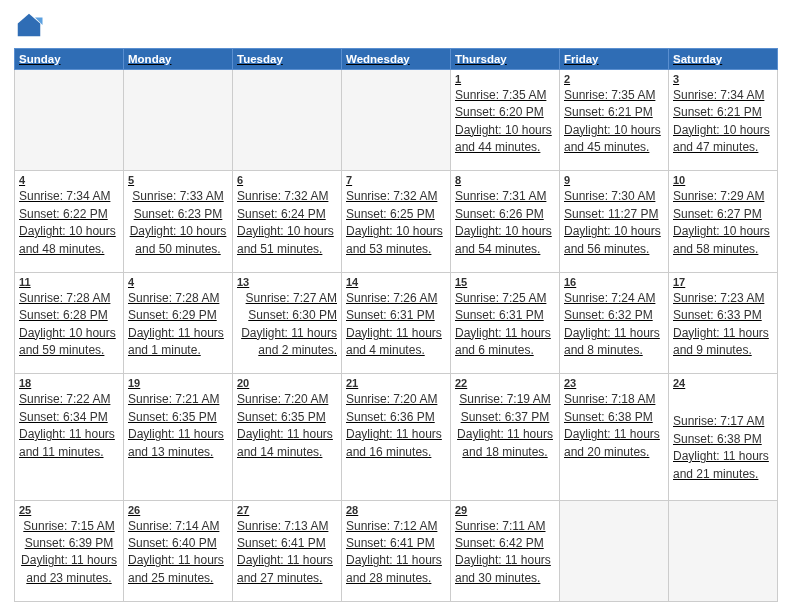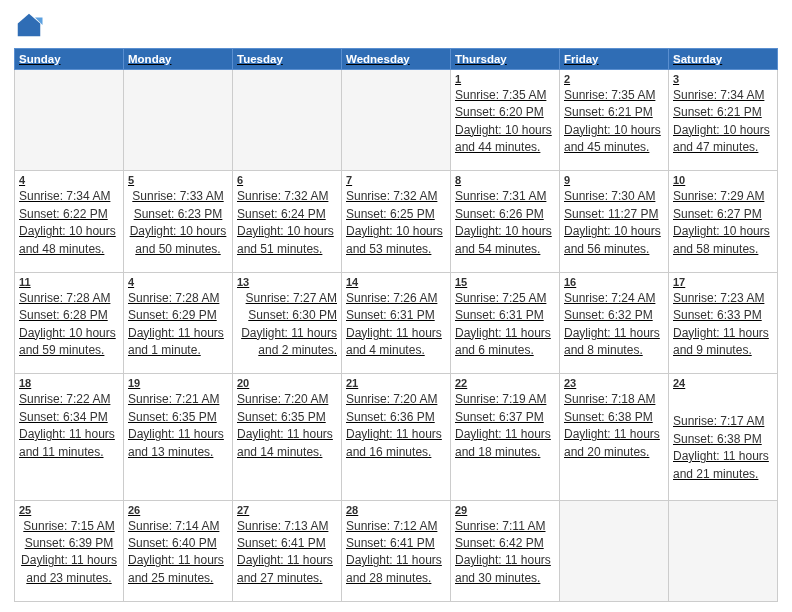--- a/index.html
+++ b/index.html
@@ -289,21 +289,21 @@
           </td>
           <td>
             <span class="day-num">21</span>
             <div class="day-info" style="white-space: pre-line;">Sunrise: 7:20 AM
 Sunset: 6:36 PM
 Daylight: 11 hours
 and 16 minutes.</div>
           </td>
           <td>
             <span class="day-num">22</span>
-            <div class="day-info" style="white-space: pre-line;">Sunrise: 7:19 AM
+            <div class="day-info" style="white-space: pre-line; text-align: center;">Sunrise: 7:19 AM
 Sunset: 6:37 PM
 Daylight: 11 hours
 and 18 minutes.</div>
           </td>
           <td>
             <span class="day-num">23</span>
             <div class="day-info" style="white-space: pre-line;">Sunrise: 7:18 AM
 Sunset: 6:38 PM
 Daylight: 11 hours
 and 20 minutes.</div>

